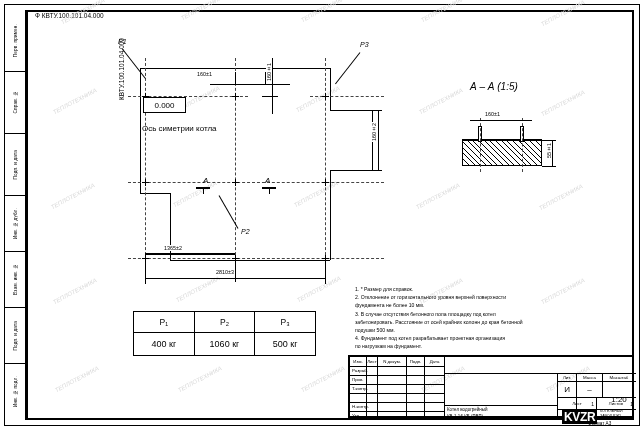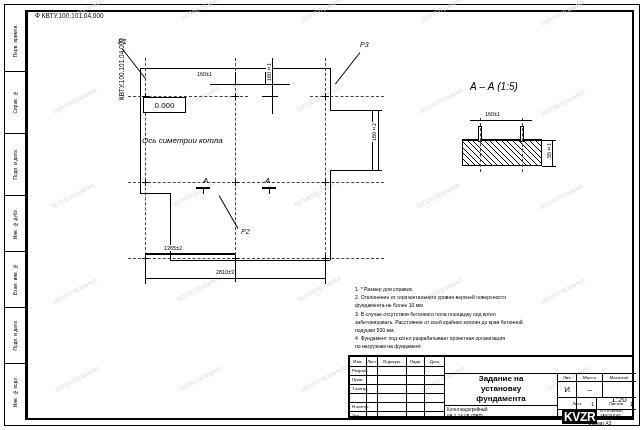--- a/index.html
+++ b/index.html
@@ -196,21 +196,21 @@
   <div class="txt" style="left:360px;top:41px;font-size:7px;font-style:italic;"><span>Р3</span></div>
   <div class="leader" style="left:360px;top:52px;width:40px;transform:rotate(128deg);"></div>
 
   <div class="txt" style="left:241px;top:228px;font-size:7px;font-style:italic;"><span>Р2</span></div>
   <div class="leader" style="left:238px;top:228px;width:38px;transform:rotate(-120deg);"></div>
 
   <div id="zerobox" style="left:143px;top:97px;width:41px;height:14px;">
     <span>0.000</span>
   </div>
 
-  <div class="txt" style="left:142px;top:136px;font-size:8px;font-style:italic;">
+  <div class="txt" style="left:142px;top:124px;font-size:8px;">
     <span>Ось симетрии котла</span>
   </div>
 
   <div class="txt" style="left:203px;top:176px;font-size:8px;font-style:italic;"><span>А</span></div>
   <div class="txt" style="left:265px;top:176px;font-size:8px;font-style:italic;"><span>А</span></div>
   <div class="ln h2" style="left:196px;top:187px;width:14px;"></div>
   <div class="ln h2" style="left:262px;top:187px;width:14px;"></div>
   <div class="ln v1" style="left:203px;top:187px;height:7px;"></div>
   <div class="ln v1" style="left:269px;top:187px;height:7px;"></div>
 
@@ -263,20 +263,34 @@
     <div>1. * Размер для справок.</div>
     <div>2. Отклонение от горизонтального уровня верхней поверхности</div>
     <div>фундамента не более 10 мм.</div>
     <div>3. В случае отсутствия бетонного пола площадку под котел</div>
     <div>забетонировать. Расстояние от осей крайних колонн до края бетонной</div>
     <div>подушки 500 мм.</div>
     <div>4. Фундамент под котел разрабатывает проектная организация</div>
     <div>по нагрузкам на фундамент.</div>
   </div>
 
+  <table id="ptable" style="left:133px;top:311px;width:183px;">
+    <tbody>
+        <tr class="hdr">
+      <td style="width:61px;">Р₁</td>
+      <td style="width:61px;">Р₂</td>
+      <td style="width:61px;">Р₃</td>
+    </tr>
+    <tr class="val">
+      <td>400 кг</td>
+      <td>1060 кг</td>
+      <td>500 кг</td>
+    </tr>
+  </tbody>
+    </table>
 
   <div id="titleblock" style="left:348px;top:355px;width:286px;height:63px;">
 
     <div class="tline" style="left:94px;top:0;width:1px;height:63px;"></div>
     <div class="tline" style="left:0;top:9px;width:94px;height:1px;"></div>
     <div class="tline" style="left:0;top:18px;width:94px;height:1px;"></div>
     <div class="tline" style="left:0;top:27px;width:94px;height:1px;"></div>
     <div class="tline" style="left:0;top:36px;width:94px;height:1px;"></div>
     <div class="tline" style="left:0;top:45px;width:94px;height:1px;"></div>
     <div class="tline" style="left:0;top:54px;width:94px;height:1px;"></div>
@@ -318,25 +332,20 @@
 
     <div class="tcell center" style="left:208px;top:41px;width:38px;height:11px;">
       <span>Лист</span>
     </div>
     <div class="tcell center" style="left:247px;top:41px;width:38px;height:11px;">
       <span>Листов</span>
     </div>
     <div class="tcell center" style="left:208px;top:41px;width:38px;height:11px;font-size:5px;justify-content:flex-end;padding-right:2px;">1</div>
     <div class="tcell center" style="left:247px;top:41px;width:38px;height:11px;font-size:5px;justify-content:flex-end;padding-right:2px;">1</div>
 
-    <div class="tcell center" style="left:96px;top:17px;width:110px;height:30px;flex-direction:column;">
-      <div class="sub">Задание на</div>
-      <div class="sub">установку</div>
-      <div class="sub">фундамента</div>
-    </div>
     <div class="tline" style="left:94px;top:48px;width:113px;height:1px;"></div>
     <div class="tcell" style="left:97px;top:49px;width:106px;height:14px;font-size:4.5px;line-height:7px;">
       <div>Котел водогрейный</div>
       <div>КВ-1,16 КБ (РВР)</div>
     </div>
 
     <div class="kvzr" style="left:212px;top:53px;">
       <span class="box">KVZR</span>
     </div>
     <div class="tcell" style="left:250px;top:52px;width:36px;font-size:3.6px;line-height:5px;">

